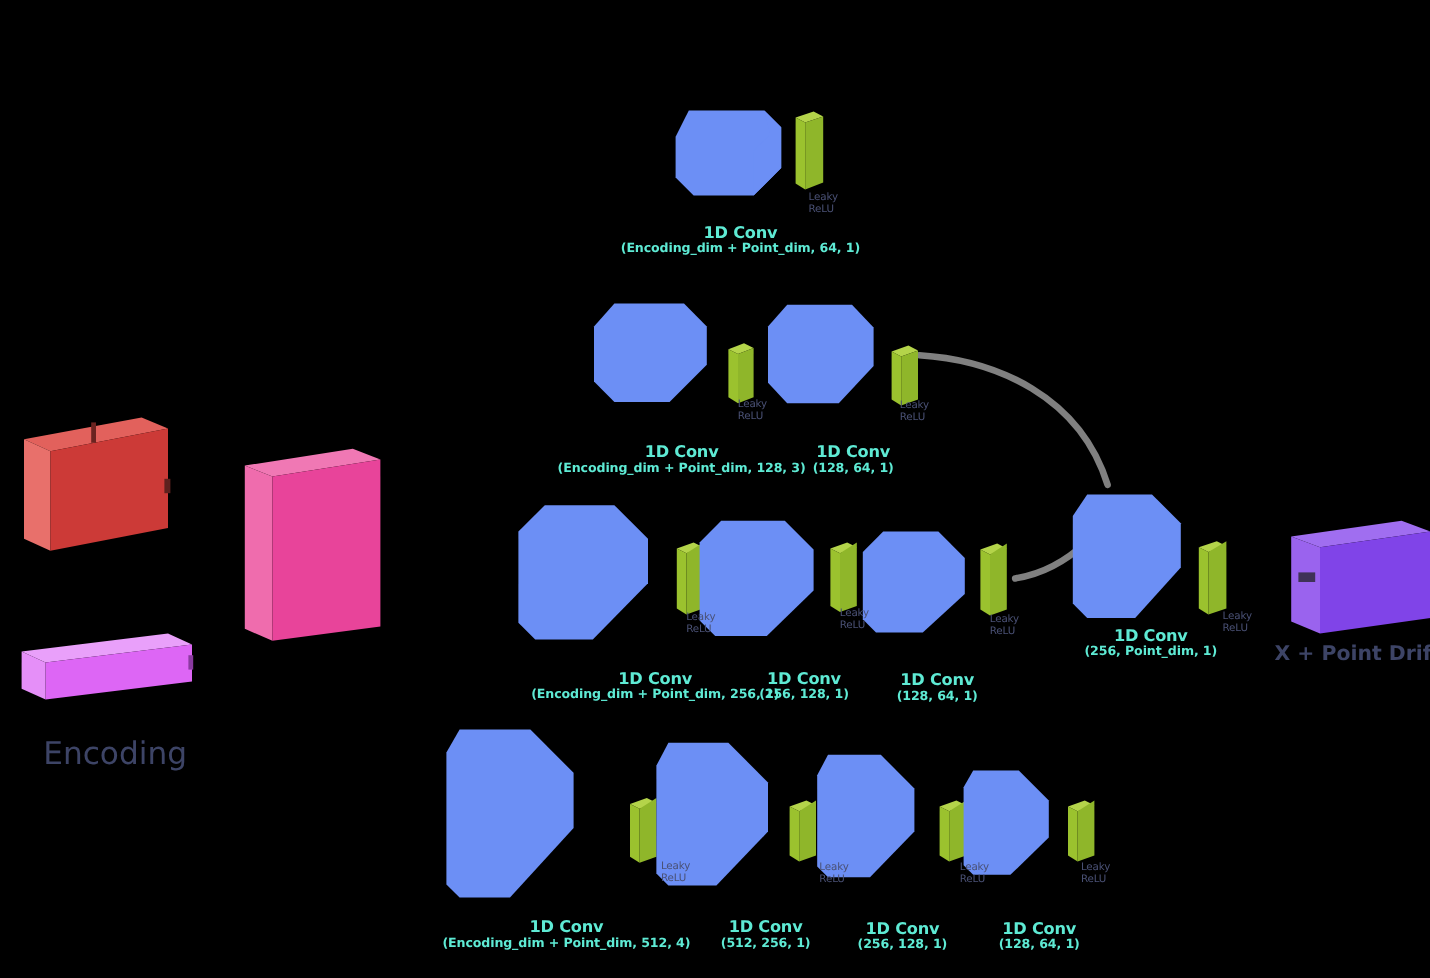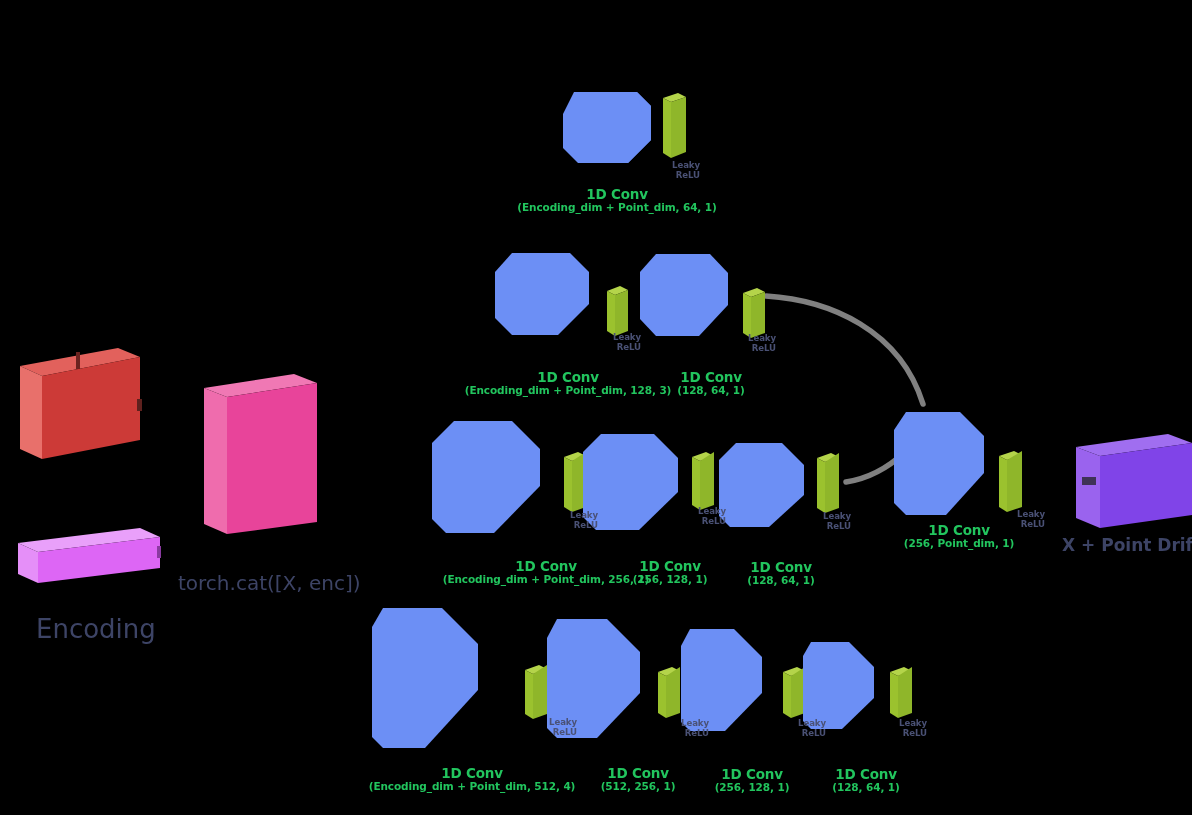--- a/index.html
+++ b/index.html
@@ -22,42 +22,42 @@
   }
   #stage > svg {
     position: absolute;
     left: 0; top: 0;
     width: 1192px;
     height: 815px;
     display: block;
   }
   .lbl {
     position: absolute;
-    color: #22c55e;
+    color: #5eead4;
     text-align: center;
     white-space: nowrap;
     transform: translateX(-50%);
     line-height: 1.12;
     font-weight: bold;
   }
   .lbl-title {
     font-size: 13.5px;
     letter-spacing: -0.2px;
   }
   .lbl-sub {
     font-size: 10.5px;
     letter-spacing: -0.1px;
     margin-top: 0;
   }
   .relu-lbl {
     position: absolute;
     color: #4a5175;
     font-size: 8.6px;
-    font-weight: bold;
-    text-align: right;
+    font-weight: normal;
+    text-align: left;
     transform: translateX(-50%);
     line-height: 1.12;
     letter-spacing: -0.1px;
   }
   .big-lbl {
     position: absolute;
     color: #3d4466;
     white-space: nowrap;
   }
   .big-lbl.enc {
@@ -220,21 +220,20 @@
       <polygon points="1076,447 1168,434 1192,443 1100,456" fill="#a06ef0"></polygon>
       <polygon points="1076,447 1100,456 1100,528 1076,518" fill="#9a63ee"></polygon>
       <polygon points="1100,456 1192,443 1192,515 1100,528" fill="#8044e8"></polygon>
       <rect x="1082" y="477" width="14" height="8" fill="#3f3257"></rect>
     </g>
 
   </svg>
 
   <div class="big-lbl enc" style="left:36px; top:614px;">Encoding</div>
 
-  <div class="big-lbl cat" style="left:178px; top:571px;">torch.cat([X, enc])</div>
 
   <div class="big-lbl drift" style="left:1062px; top:535px;">X + Point Drift</div>
 
   <div class="relu-lbl" style="left:686px; top:161px;">
     <div>Leaky</div>
     <div>ReLU</div>
   </div>
   <div class="lbl" style="left:617px; top:187px;">
     <div class="lbl-title">1D Conv</div>
     <div class="lbl-sub">(Encoding_dim + Point_dim, 64, 1)</div>

